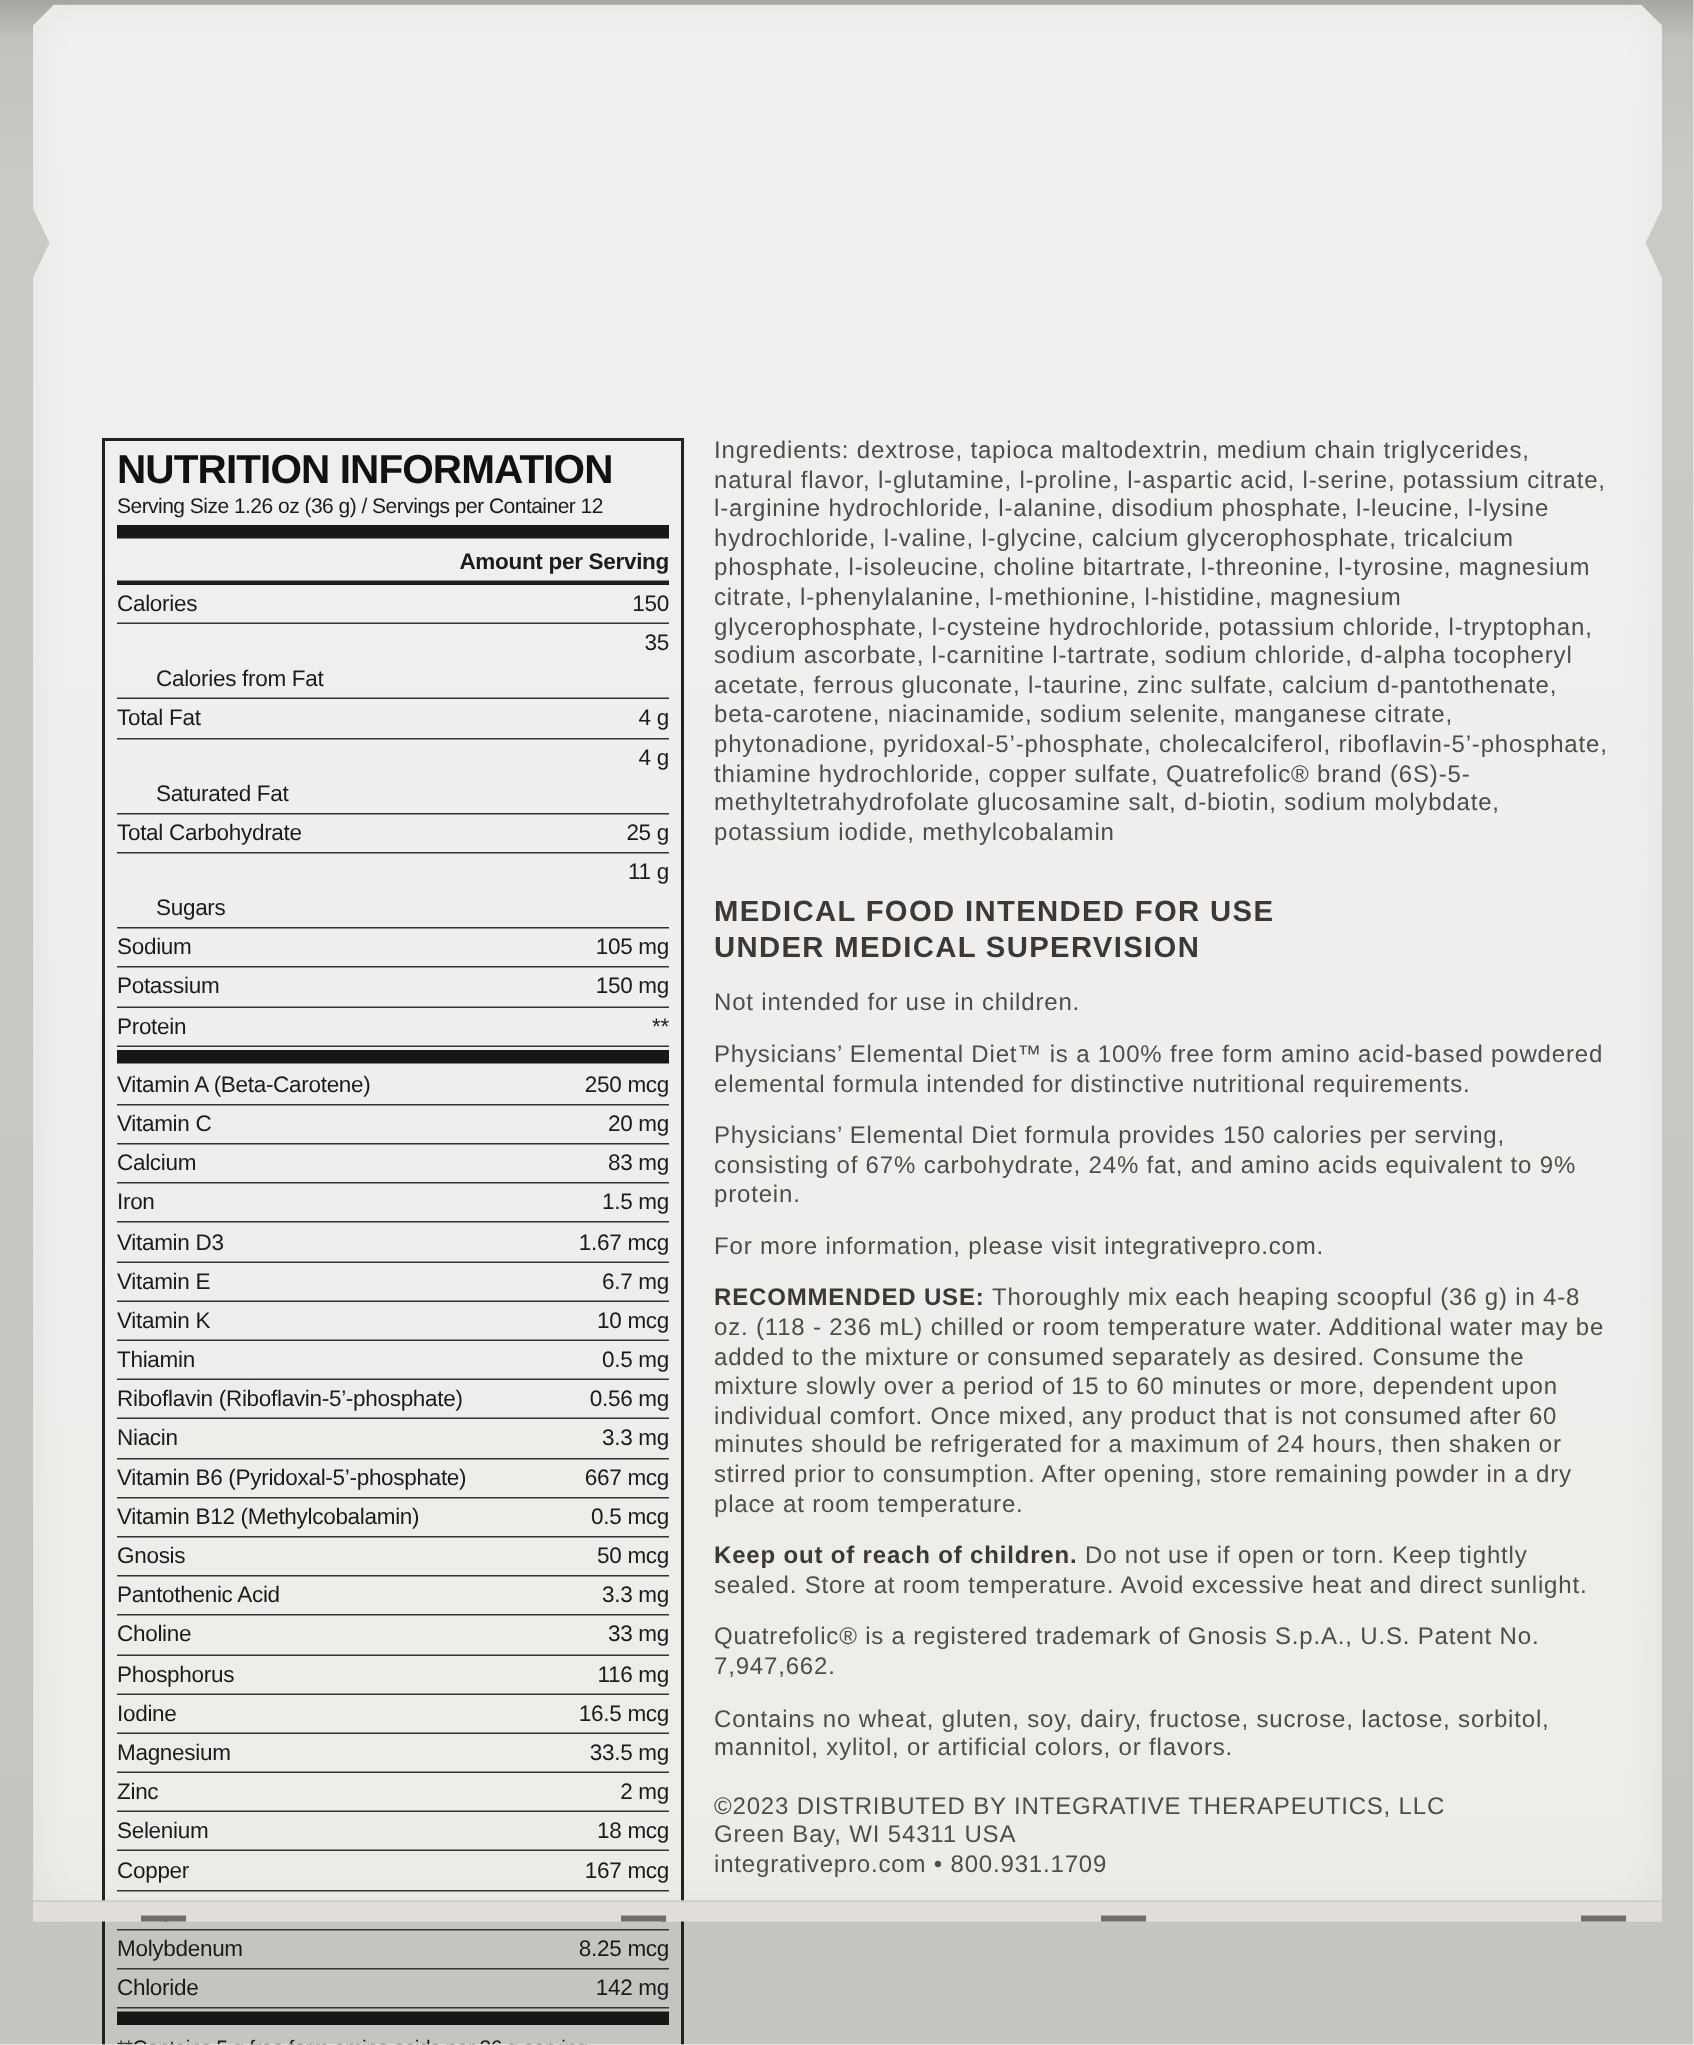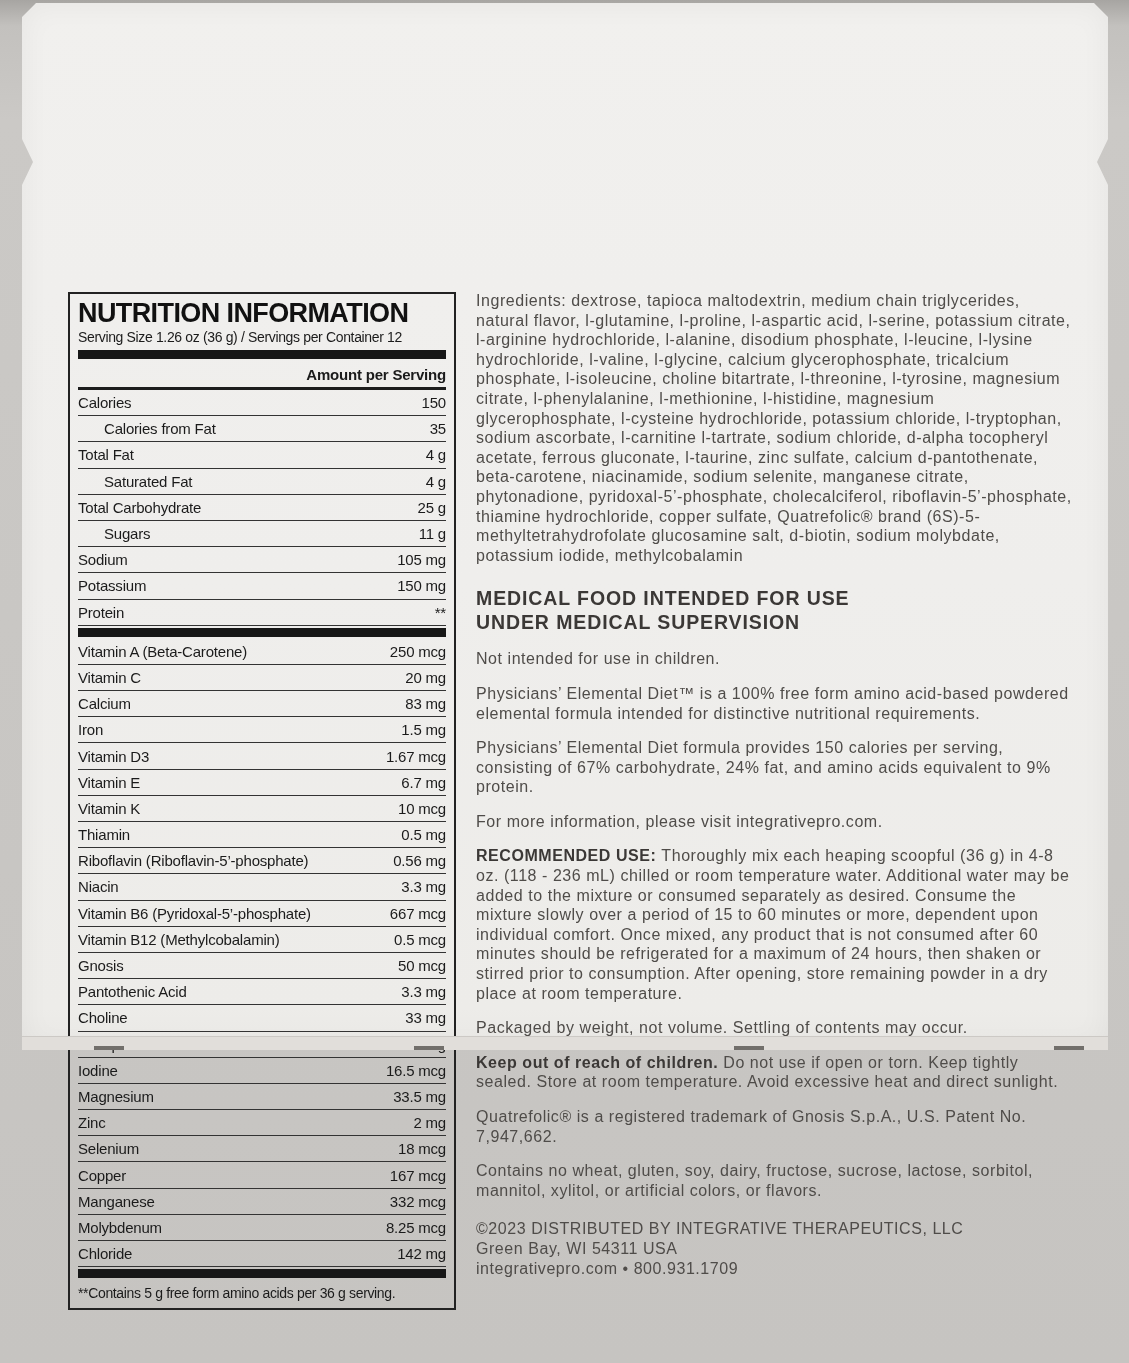--- a/index.html
+++ b/index.html
@@ -2,21 +2,21 @@
 <html><head>
 <meta charset="utf-8">
 <style>
   html, body { margin:0; padding:0; }
   body {
     width:1129px; height:1363px; position:relative; overflow:hidden;
     background: linear-gradient(180deg, #a7a5a2 0px, #c3c1be 26px, #cbc9c6 120px, #c6c4c1 100%);
     font-family: "Liberation Sans", sans-serif;
   }
   .package {
-    position:absolute; left:22px; top:3px; width:1086px; height:1047px;
+    position:absolute; left:22px; top:3px; width:1086px; height:1278px;
     background: linear-gradient(180deg, #f1f0ee 0%, #efeeec 55%, #edecE9 96%, #e9e8e5 100%);
     clip-path: polygon(14px 0, 1072px 0, 1086px 14px, 1086px 136px, 1075px 159px, 1086px 182px,
                        1086px 1360px, 0 1360px, 0 182px, 11px 159px, 0 136px, 0 14px);
     box-shadow: inset 0 0 30px rgba(0,0,0,0.05);
   }
   .bottom-seam {
     position:absolute; left:0; right:0; bottom:0; height:13px;
     background:#e1deda; border-top:1px solid #ccc9c5;
   }
   .bottom-ticks {
@@ -39,38 +39,38 @@
   .amount-header {
     font-weight:bold; font-size:15px; letter-spacing:-0.2px;
     padding:4px 0 4px; margin-top:3px; border-bottom:3px solid #1d1d1d;text-align:right;
   }
   .nrow {
     display:flex; justify-content:flex-end; align-items:flex-start;
     border-bottom:1.7px solid #333; padding:3.1px 0;
     font-size:15px; letter-spacing:-0.2px; line-height:19px;
   }
   .nrow-labels { flex:1 1 auto; min-width:0; }
-  .nrow.indent .row-label { padding-left:26px; }
+  .nrow.indent .row-label { padding-left:26px;margin-top:24px; }
   .row-label2 { padding-left:26px; }
   .row-label2:empty { display:none; }
   .nrow-value { flex:0 0 auto; white-space:nowrap; padding-left:8px; }
   .nrows .thick-bar { margin:2px 0; }
   .panel-footnote { font-size:14px; letter-spacing:-0.35px; padding:5px 0 2px; white-space:nowrap; }
 
   
   .right-col {
     position:absolute; left:454px; top:288px; width:598px;
     font-size:16px; line-height:19.6px; letter-spacing:0.55px; color:#4f4c49;
   }
   .para { margin:0 0 15px; }
   .lead { font-weight:bold; color:#3b3836; }
   .lead:empty { display:none; }
   .med-heading {
     font-weight:bold; font-size:19.5px; line-height:24px; letter-spacing:0.9px;
-    color:#3b3836; margin:21px 0 15px;
+    color:#3b3836; margin:31px 0 15px;
   }
   .footer-block { margin-top:19px; }
   .footer-line { margin:0; }
 </style>
 </head>
 <body>
 
 <div class="package">
 
   <div class="nutri-panel">
@@ -365,21 +365,20 @@
         <p class="para"><span>Not intended for use in children.</span></p>
 
         <p class="para"><span>Physicians’ Elemental Diet™ is a 100% free form amino acid-based powdered elemental formula intended for distinctive nutritional requirements.</span></p>
 
         <p class="para"><span>Physicians’ Elemental Diet formula provides 150 calories per serving, consisting of 67% carbohydrate, 24% fat, and amino acids equivalent to 9% protein.</span></p>
 
         <p class="para"><span>For more information, please visit integrativepro.com.</span></p>
 
         <p class="para"><span class="lead">RECOMMENDED USE: </span><span>Thoroughly mix each heaping scoopful (36 g) in 4-8 oz. (118 - 236 mL) chilled or room temperature water. Additional water may be added to the mixture or consumed separately as desired. Consume the mixture slowly over a period of 15 to 60 minutes or more, dependent upon individual comfort. Once mixed, any product that is not consumed after 60 minutes should be refrigerated for a maximum of 24 hours, then shaken or stirred prior to consumption. After opening, store remaining powder in a dry place at room temperature.</span></p>
 
-        <p class="para"><span>Packaged by weight, not volume. Settling of contents may occur.</span></p>
 
         <p class="para"><span class="lead">Keep out of reach of children. </span><span>Do not use if open or torn. Keep tightly sealed. Store at room temperature. Avoid excessive heat and direct sunlight.</span></p>
 
         <p class="para"><span>Quatrefolic® is a registered trademark of Gnosis S.p.A., U.S. Patent No. 7,947,662.</span></p>
 
         <p class="para"><span>Contains no wheat, gluten, soy, dairy, fructose, sucrose, lactose, sorbitol, mannitol, xylitol, or artificial colors, or flavors.</span></p>
       </div>
 
     <div class="footer-block">
       <p class="footer-line">©2023 DISTRIBUTED BY INTEGRATIVE THERAPEUTICS, LLC</p>

